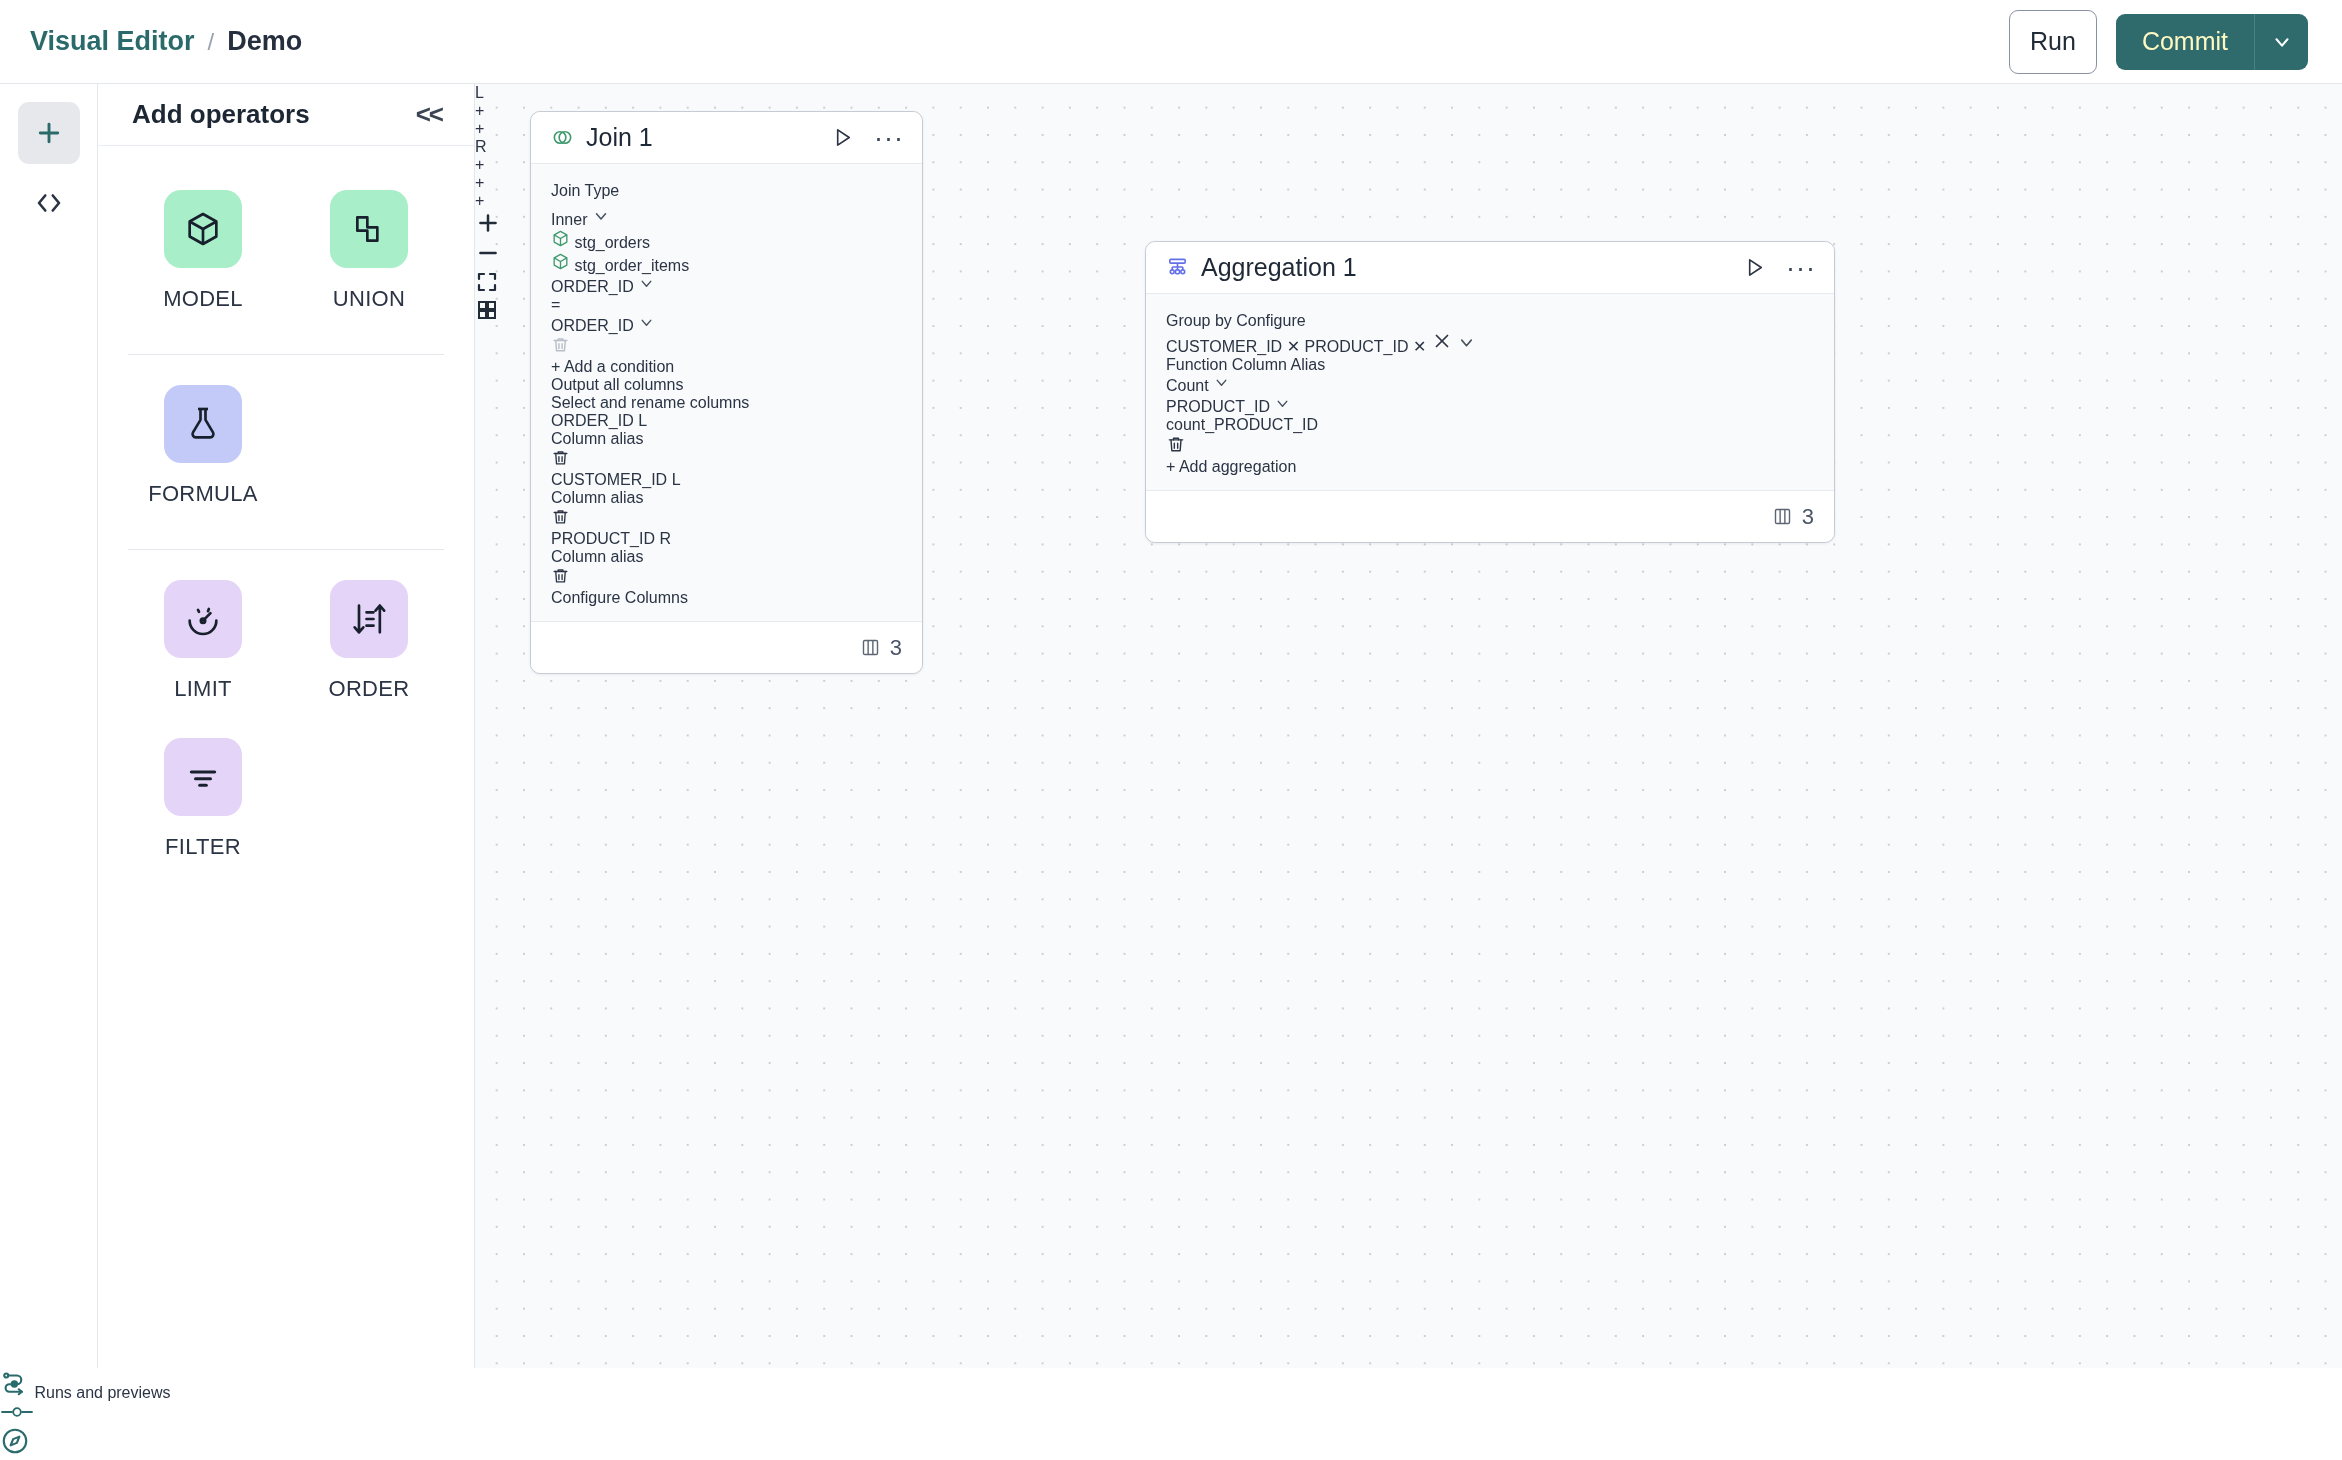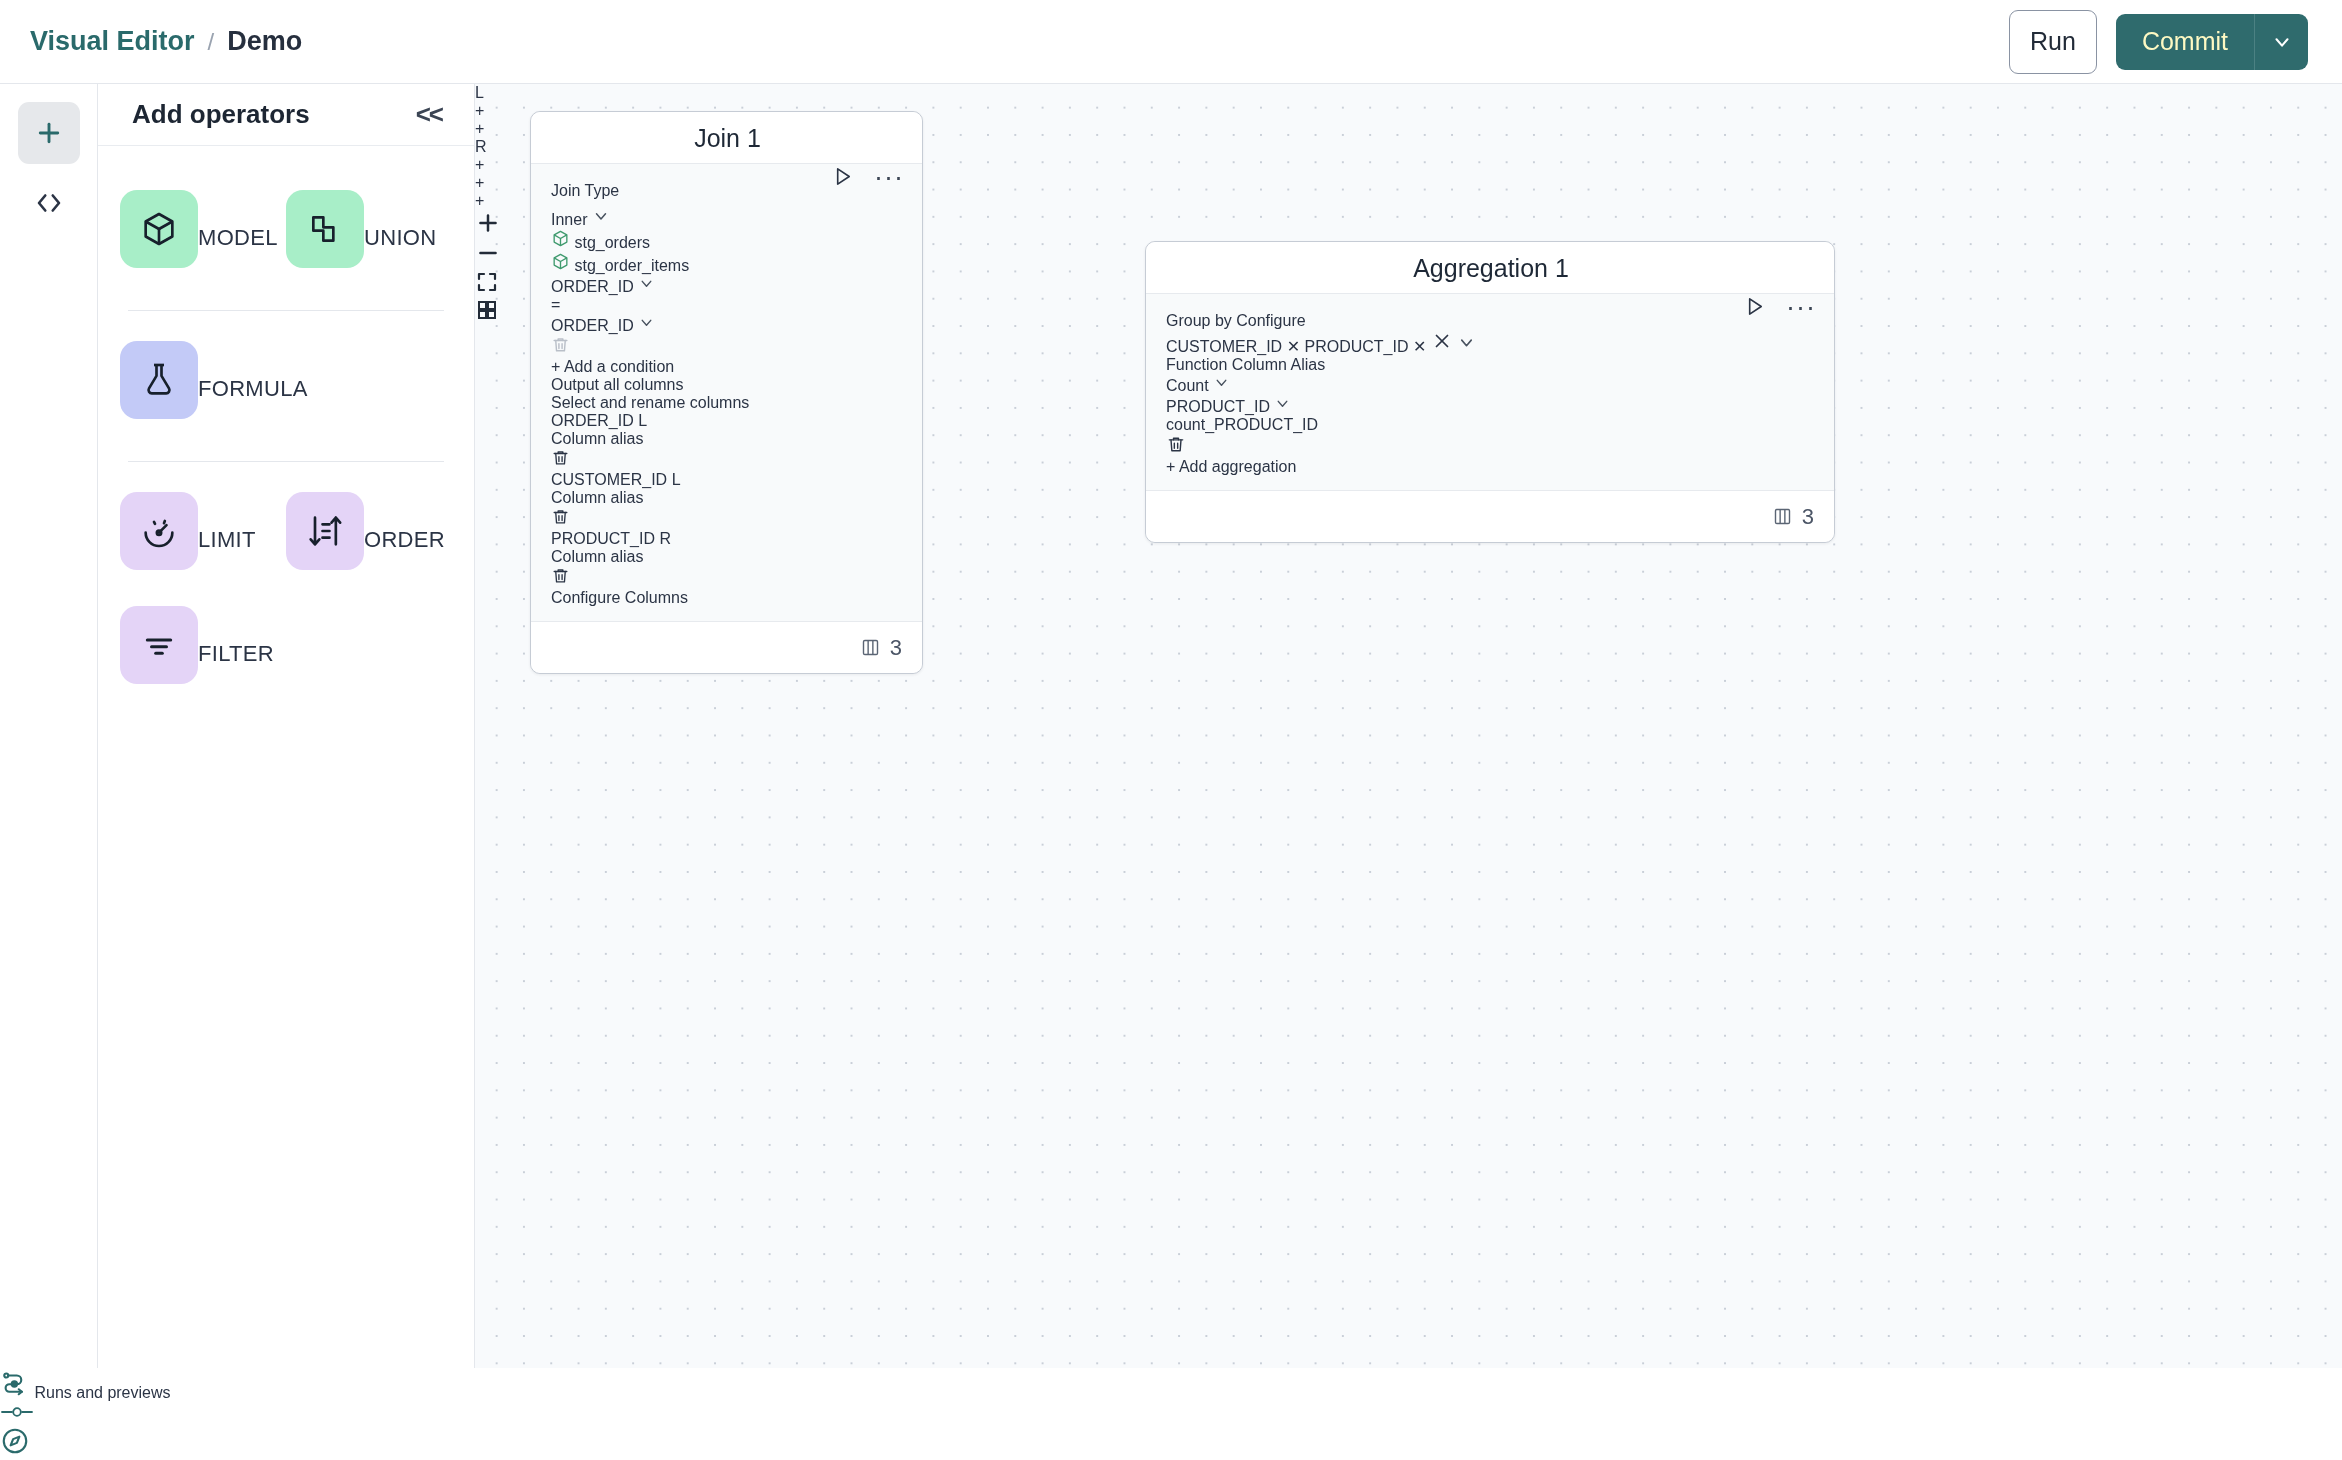--- a/index.html
+++ b/index.html
@@ -73,21 +73,21 @@
     height: 62px; display: flex; align-items: center;
     padding: 0 32px 0 34px; border-bottom: 1px solid #e9ecf0;
   }
   .ops-title { font-size: 26px; font-weight: bold; color: #1d2633; }
   .ops-collapse {
     margin-left: auto; font-size: 26px; color: #3b4554;
     letter-spacing: -2px; cursor: pointer; font-weight: bold;
   }
   .ops-body { padding: 34px 0 0 0; }
   .ops-grid { display: grid; grid-template-columns: 1fr 1fr; row-gap: 8px; padding: 0 22px; }
-  .op-tile { display: flex; flex-direction: row; align-items: center; cursor: pointer; padding: 10px 0 18px; }
+  .op-tile { display: flex; flex-direction: column; align-items: center; cursor: pointer; padding: 10px 0 18px; }
   .op-icon {
     width: 78px; height: 78px; border-radius: 17px;
     display: flex; align-items: center; justify-content: center;
   }
   .op-icon.green  { background: #a8eec8; }
   .op-icon.blue   { background: #c3caf7; }
   .op-icon.violet { background: #e4d4f7; }
   .op-label { margin-top: 18px; font-size: 22px; color: #2b3445; letter-spacing: .3px; }
   .ops-sep { height: 1px; background: #e4e7ec; margin: 24px 30px 20px; }
 
@@ -106,21 +106,21 @@
   .node {
     position: absolute;
     background: #ffffff;
     border: 1px solid #c6ccd5;
     border-radius: 10px;
     box-shadow: 0 1px 3px rgba(22,30,45,.07);
   }
   .node-head {
     height: 52px; display: flex; align-items: center; gap: 12px;
     padding: 0 18px 0 20px; border-bottom: 1px solid #e7eaee;
-    background: #ffffff; border-radius: 10px 10px 0 0; flex-direction: column;
+    background: #ffffff; border-radius: 10px 10px 0 0;
   }
   .node-title { font-size: 25px; color: #1e2836; }
   .node-head-actions { margin-left: auto; display: flex; align-items: center; gap: 20px; }
   .ico-btn { cursor: pointer; display: flex; align-items: center; justify-content: center; }
   .dots { font-size: 27px; color: #3b4554; line-height: 10px; letter-spacing: 1px; }
   .node-body { background: #f8fafb; padding: 18px 20px 14px; }
   .node-foot {
     background: #ffffff; border-top: 1px solid #e7eaee;
     height: 52px; border-radius: 0 0 10px 10px;
     display: flex; align-items: center; justify-content: flex-end;

